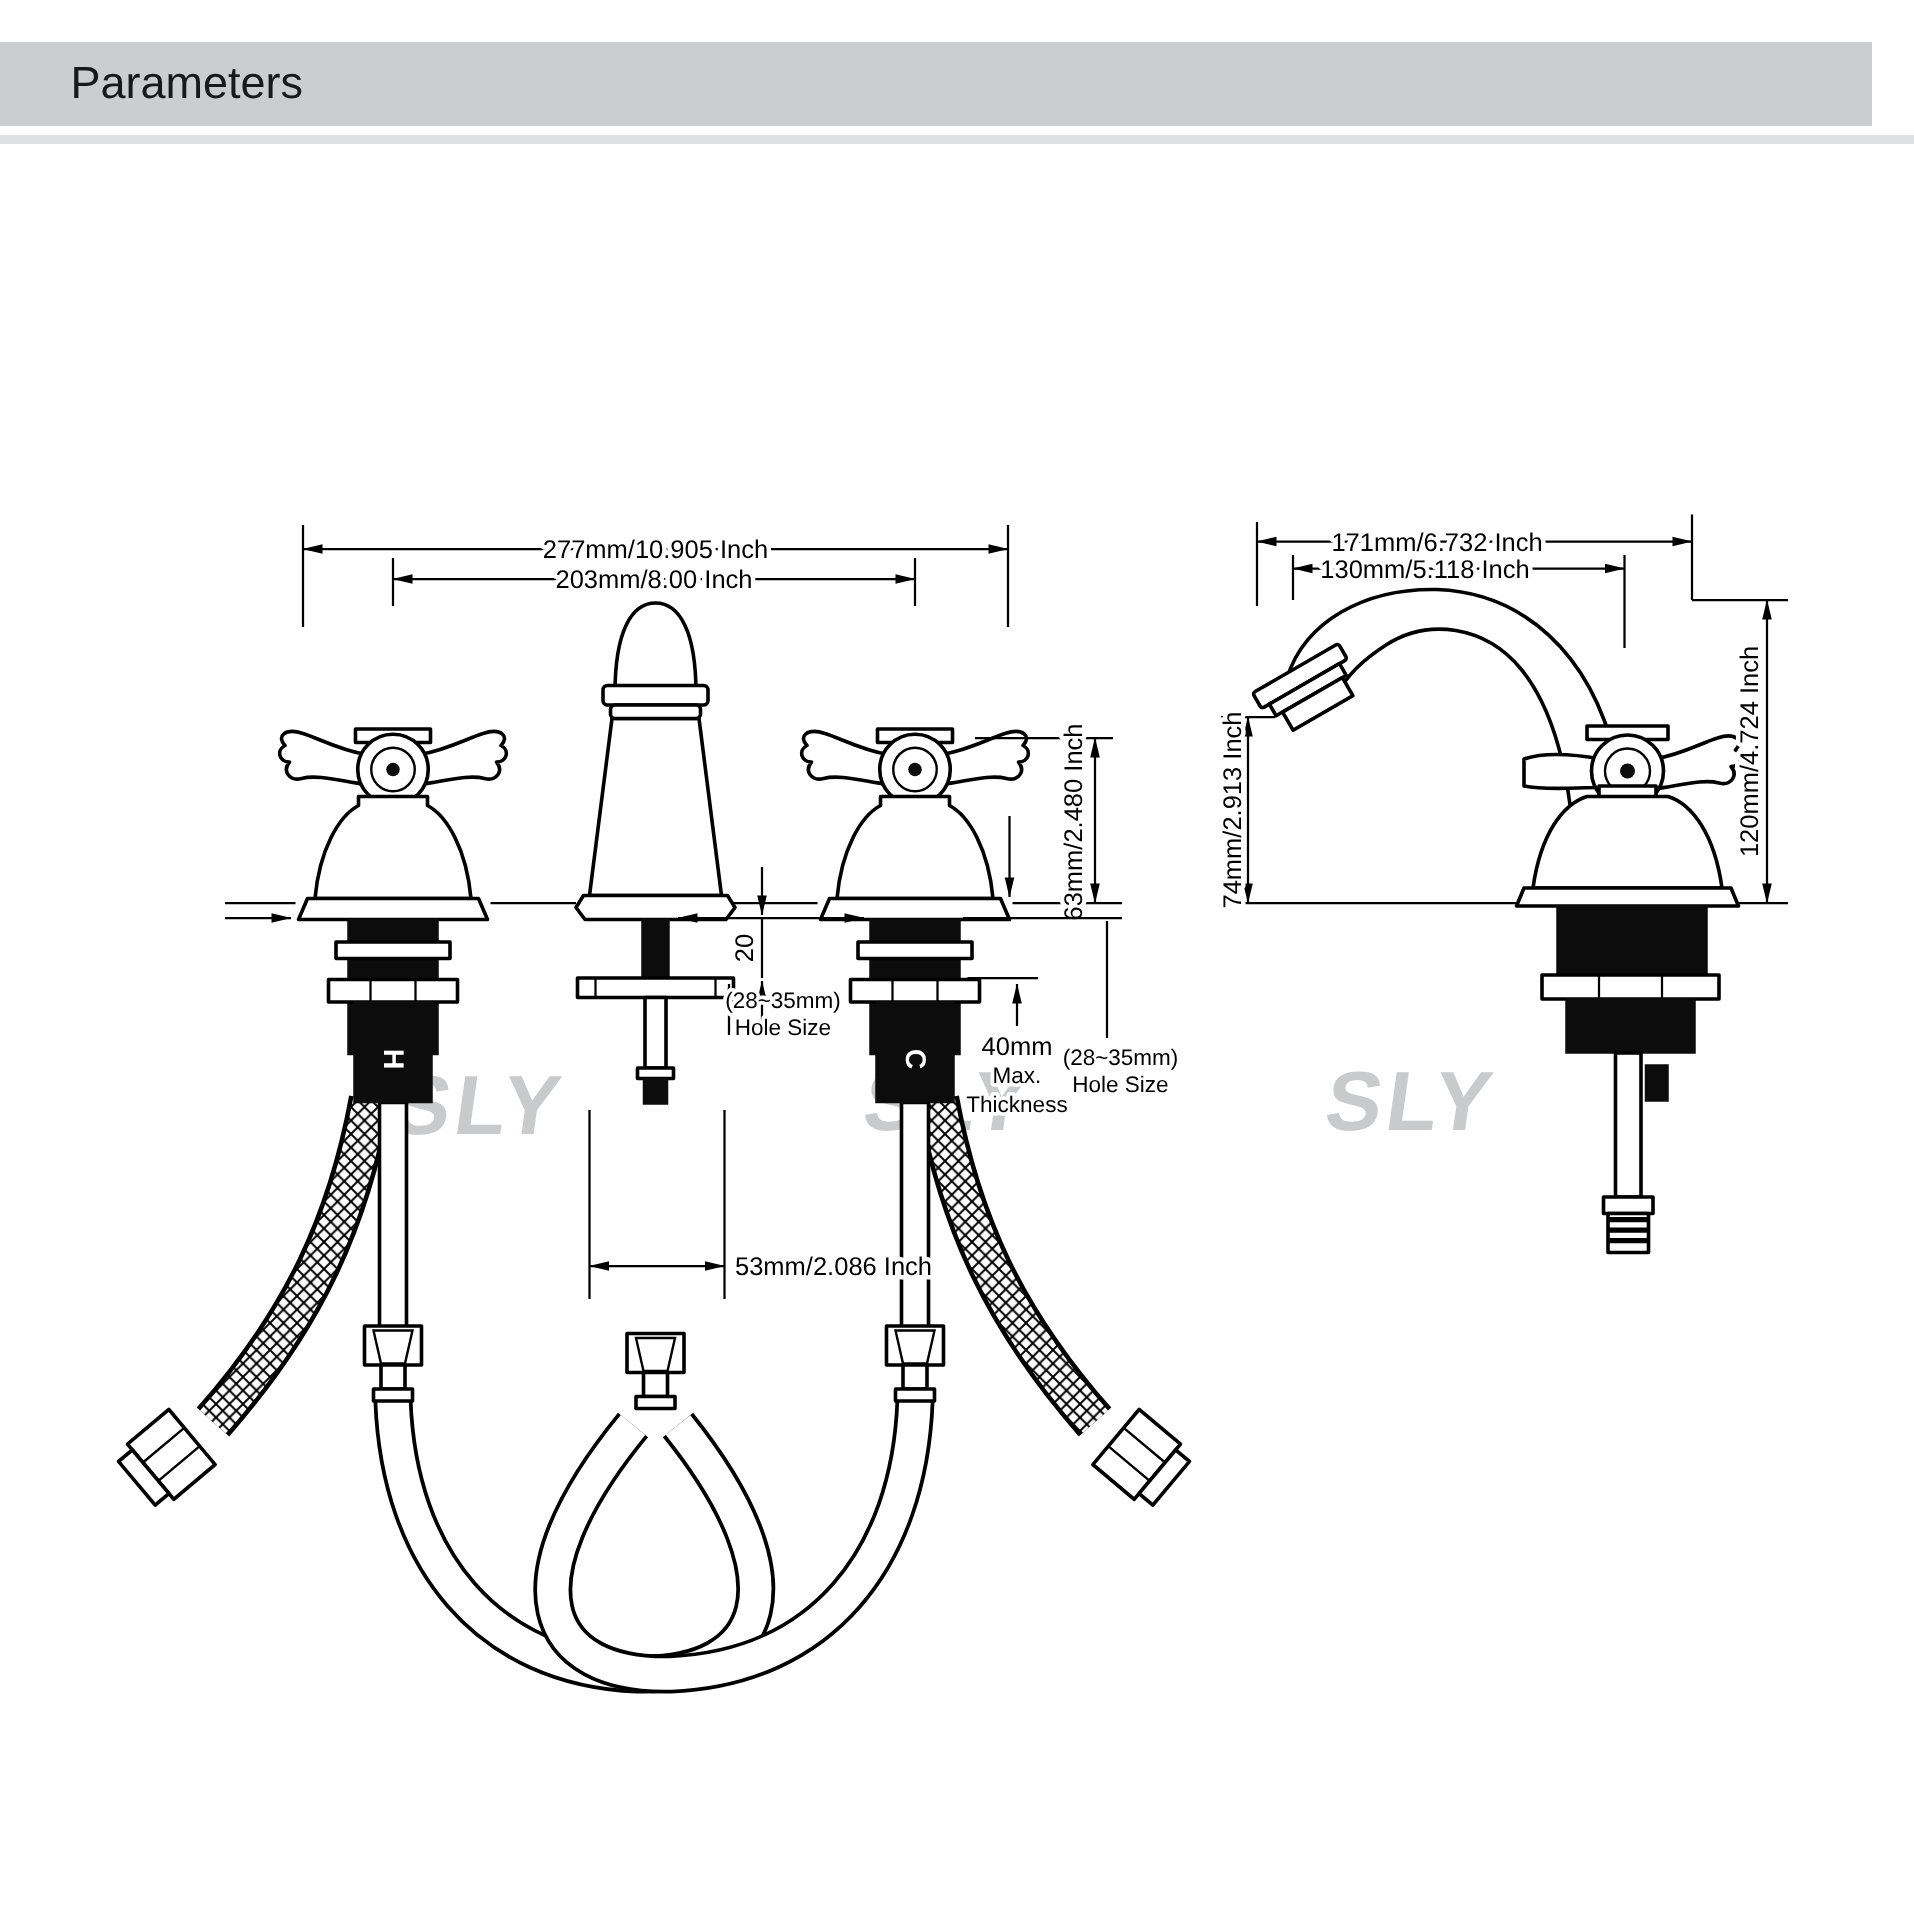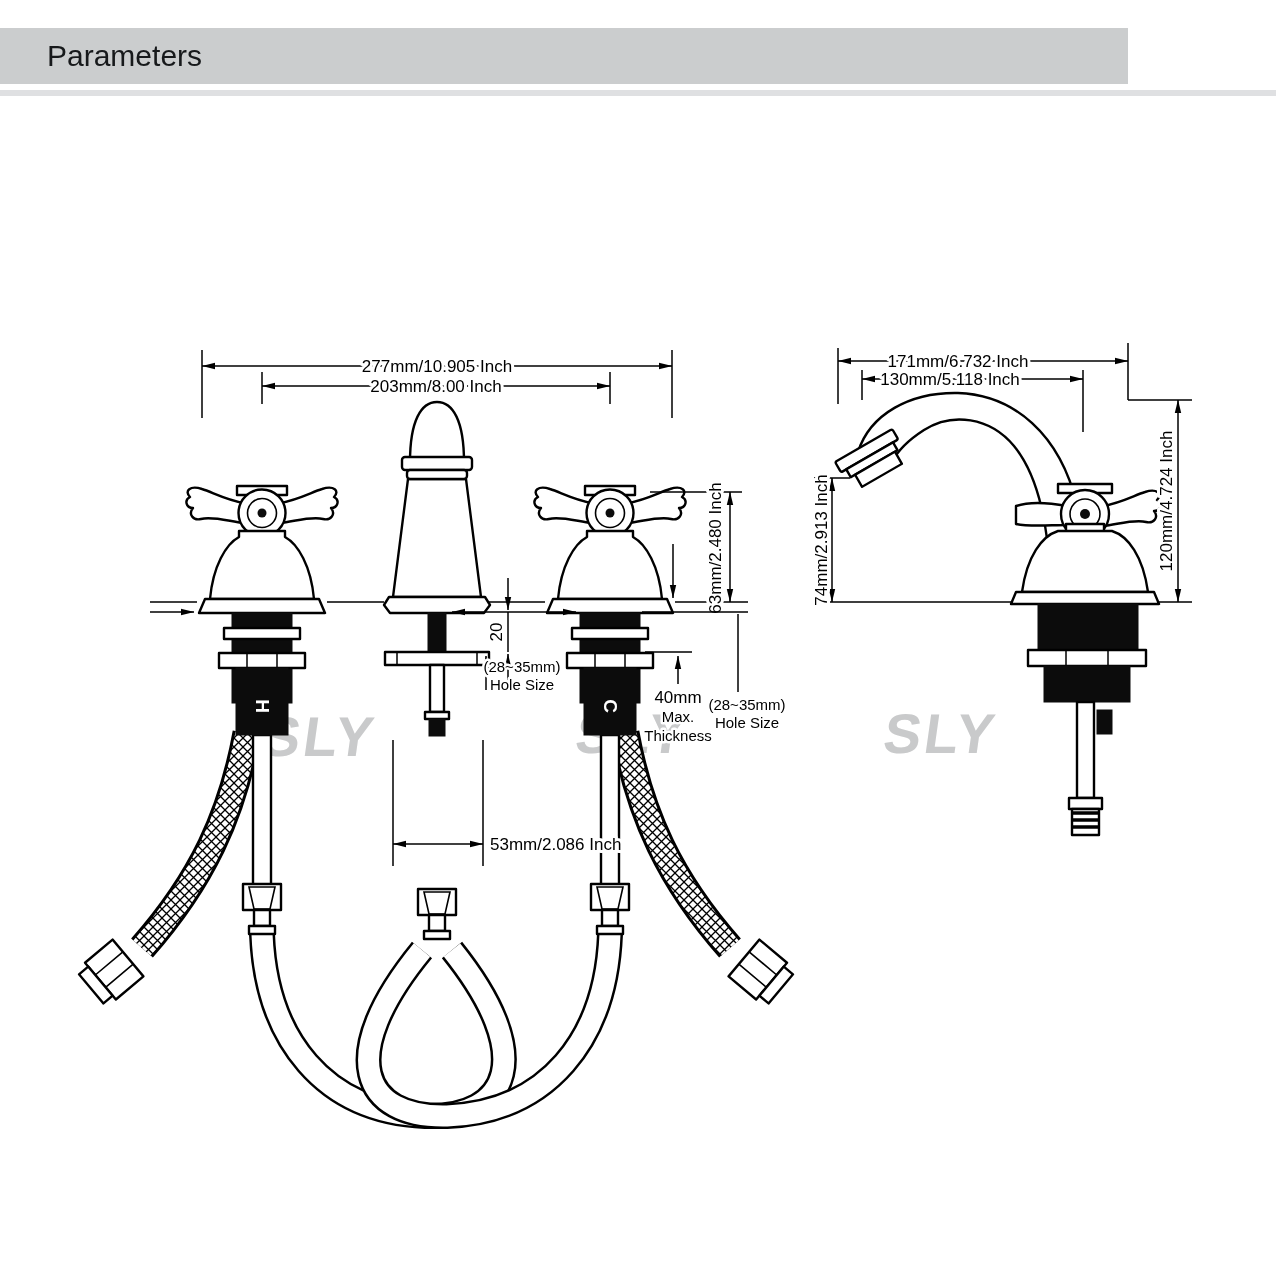--- a/index.html
+++ b/index.html
@@ -1,18 +1,18 @@
 <!DOCTYPE html>
 <html><head>
 <meta charset="utf-8">
 <style>
   html,body{margin:0;padding:0;background:#fff;}
   .page{position:relative;width:1276px;height:1276px;background:#fff;overflow:hidden;
         font-family:"Liberation Sans",sans-serif;}
-  .hdr-band{position:absolute;left:0;top:28px;width:1128px;height:56px;background:#cbcdce;}
+  .hdr-band{position:absolute;left:0;top:28px;width:1248px;height:56px;background:#cbcdce;}
   .hdr-title{position:absolute;left:47px;top:0;height:56px;line-height:56px;
              font-size:30px;color:#17191b;font-weight:400;}
   .hdr-rule{position:absolute;left:0;top:90px;width:1276px;height:6px;background:#dfe0e2;}
   svg{position:absolute;left:0;top:0;}
   .ln{stroke:#000;stroke-width:1.5;fill:none;}
   .pt{stroke:#000;stroke-width:2.4;fill:#fff;stroke-linejoin:round;}
   .ptn{stroke:#000;stroke-width:1.6;fill:none;}
   .blk{fill:#0c0c0c;stroke:#0c0c0c;stroke-width:1;}
   .dt{font-family:"Liberation Sans",sans-serif;font-size:17px;fill:#000;
       paint-order:stroke;stroke:#fff;stroke-width:6px;stroke-linejoin:round;}

